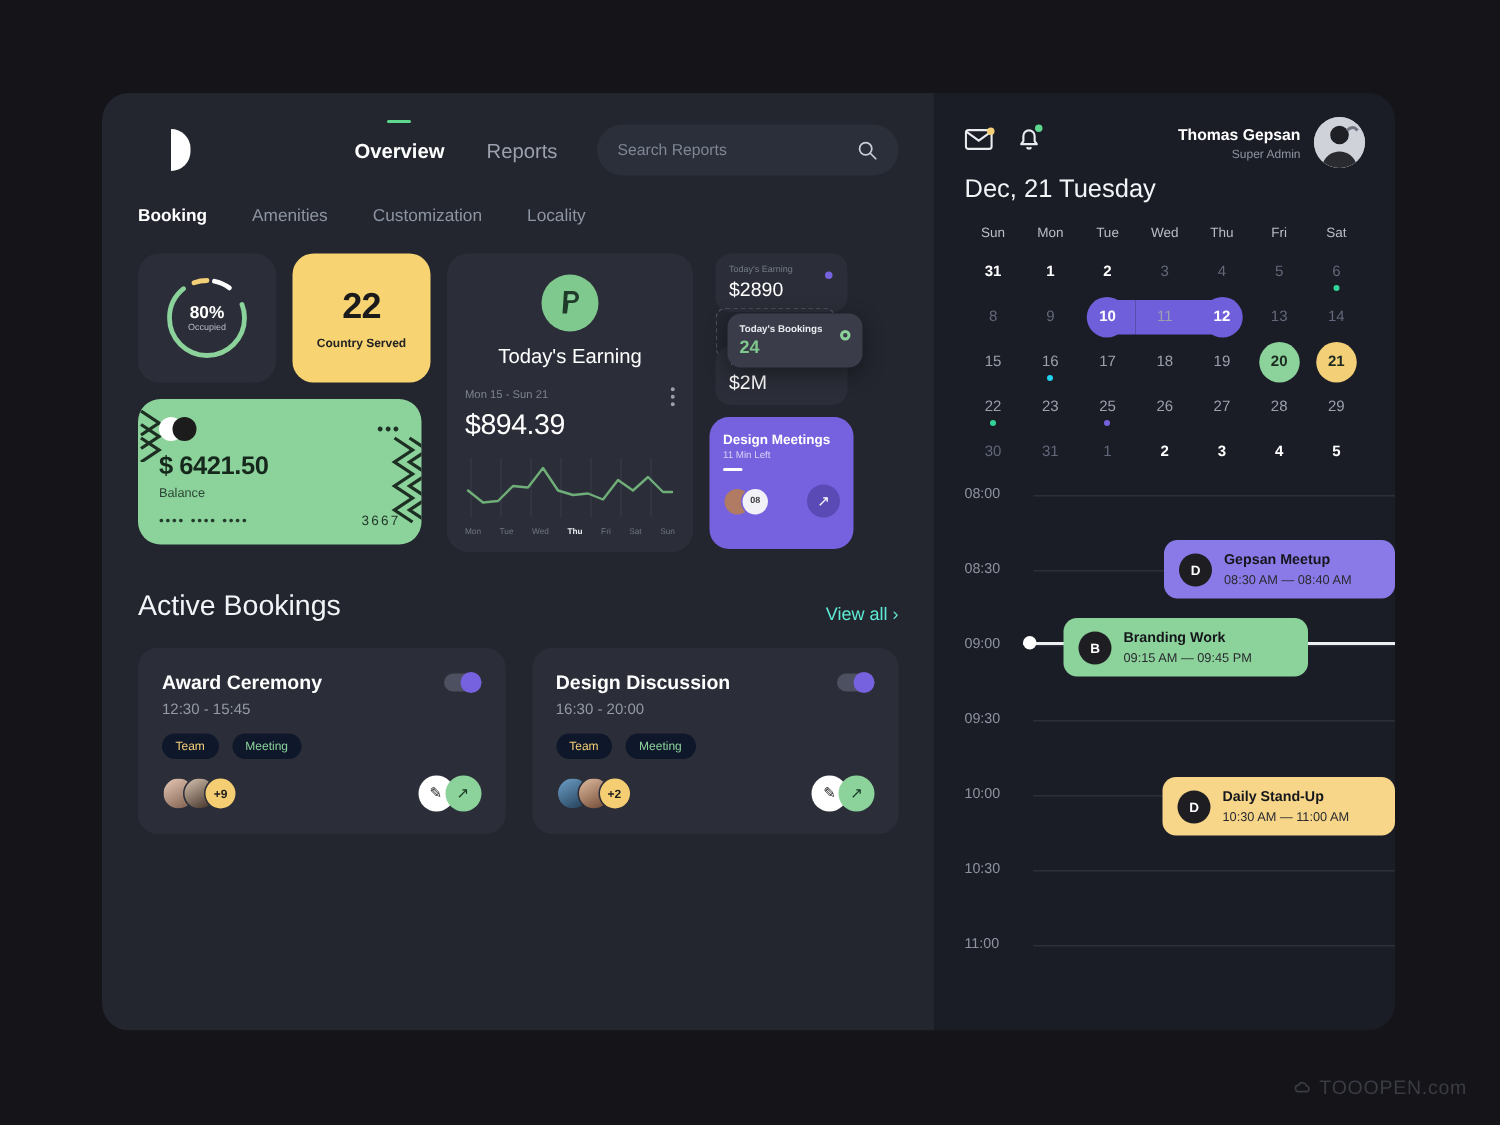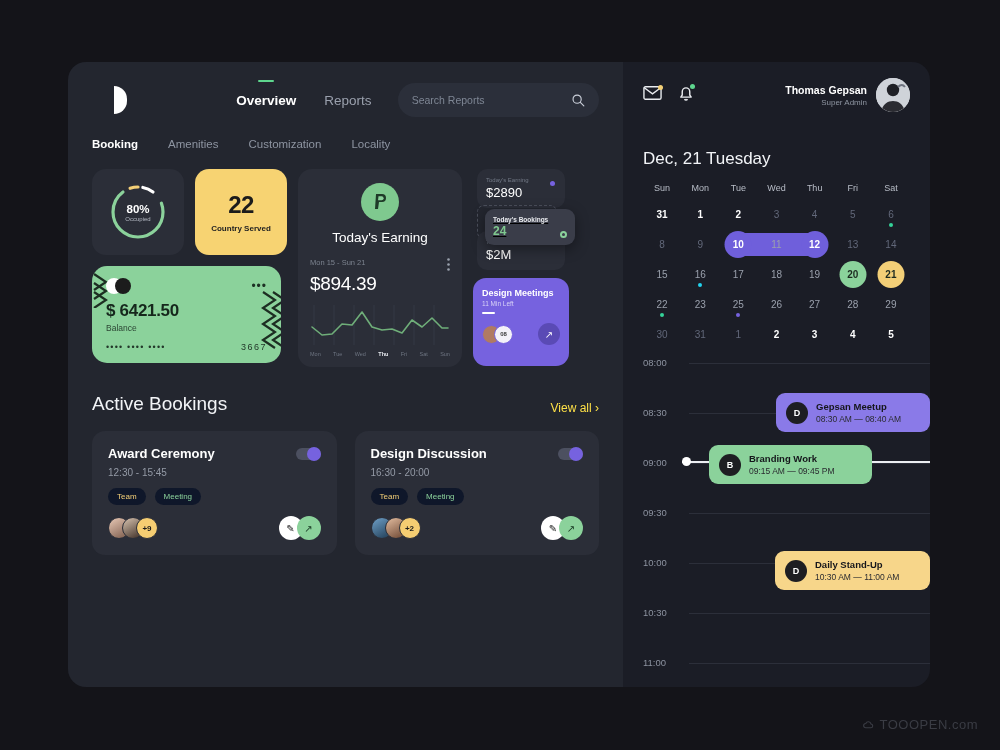--- a/index.html
+++ b/index.html
@@ -103,21 +103,21 @@
   .pc-bot { display:flex; justify-content:space-between; align-items:center; margin-top:9px; }
   .av-grp { display:flex; }
   .av { width:19px; height:19px; border-radius:50%; border:1.5px solid #7662df; background:#b07a63;}
   .av.two { margin-left:-7px; background:#f3f1f8; display:flex; align-items:center;
       justify-content:center; font-size:6px; color:#3a3a3a; font-weight:bold;}
   .arrow-btn { width:22px; height:22px; border-radius:50%; background:#5a4ab5;
       display:flex; align-items:center; justify-content:center; color:#fff; font-size:10px;}
 
   .bookings-head { display:flex; align-items:flex-end; justify-content:space-between; margin-top:26px;}
   .h2 { font-size:19px; color:#f2f4f7; font-weight:normal; }
-  .viewall { font-size:12px; color:#fde047; cursor:pointer; }
+  .viewall { font-size:12px; color:#5eead4; cursor:pointer; }
   .bk-row { display:flex; gap:18px; margin-top:16px; }
   .bk { flex:1; background:#2b2e38; border-radius:13px; padding:15px 16px; }
   .bk-top { display:flex; justify-content:space-between; align-items:center; }
   .bk-name { font-size:13px; color:#fff; font-weight:bold; }
   .toggle { width:25px; height:12px; border-radius:7px; background:#4c5060; position:relative;}
   .toggle i { position:absolute; right:0; top:-1px; width:14px; height:14px;
       border-radius:50%; background:#7662df; }
   .bk-time { font-size:10px; color:#949aa6; margin-top:6px; }
   .chips { display:flex; gap:9px; margin-top:10px; }
   .chipt { font-size:8px; padding:4px 9px; border-radius:9px; background:#0f172a; }
@@ -139,21 +139,21 @@
   .right { width:307px; background:#1b1d26; padding:16px 20px 0; position:relative; }
   .r-top { display:flex; align-items:center; justify-content:space-between; }
   .r-icons { display:flex; gap:16px; align-items:center; }
   .ic { position:relative; cursor:pointer; }
   .badge { position:absolute; width:5px; height:5px; border-radius:50%; right:-1px; top:-1px; }
   .user { display:flex; align-items:center; gap:9px; }
   .uname { font-size:10.5px; color:#fff; font-weight:bold; text-align:right; }
   .urole { font-size:8px; color:#8e95a1; text-align:right; margin-top:2px; }
   .uav { width:34px; height:34px; border-radius:50%; background:#c9cdd4; overflow:hidden;
          position:relative; }
-  .datetitle { font-size:17px; color:#f2f4f7; margin-top:37px; }
+  .datetitle { font-size:17px; color:#f2f4f7; margin-top:4px; }
 
   .cal { margin-top:14px; }
   .cal-head, .cal-row { display:grid; grid-template-columns:repeat(7,1fr); }
   .cal-head div { font-size:9px; color:#b8bdc7; text-align:center; padding-bottom:7px;}
   .cal-row { margin-bottom:1px; }
   .cell { height:29px; display:flex; flex-direction:column; align-items:center;
       justify-content:center; font-size:10px; position:relative; }
   .cell .n { position:relative; z-index:2; }
   .cell.dim { color:#62687a; }
   .cell.norm { color:#9aa0ac; }
@@ -316,21 +316,21 @@
               <div class="mv">$2890</div>
               <div class="mini-dot" style="background:#7662df;"></div>
             </div>
             <div class="dash-box"></div>
             <div class="mini" style="position:absolute;left:4px;top:62px;width:88px;">
               <div class="mt">Total Balance</div>
               <div class="mv">$2M</div>
               <div class="mini-dot" style="background:#f3cf77;top:74px;"></div>
             </div>
             <div class="float-card">
-              <div style="display:flex;justify-content:space-between;align-items:flex-end;text-decoration:underline;">
+              <div style="display:flex;justify-content:space-between;align-items:flex-start;">
                 <div>
                   <div class="ft">Today's Bookings</div>
                   <div class="fv">24</div>
                 </div>
                 <div style="width:7px;height:7px;border-radius:50%;border:2px solid #8bd29b;margin-top:4px;"></div>
               </div>
             </div>
           </div>
 
           <div class="purple-card">

